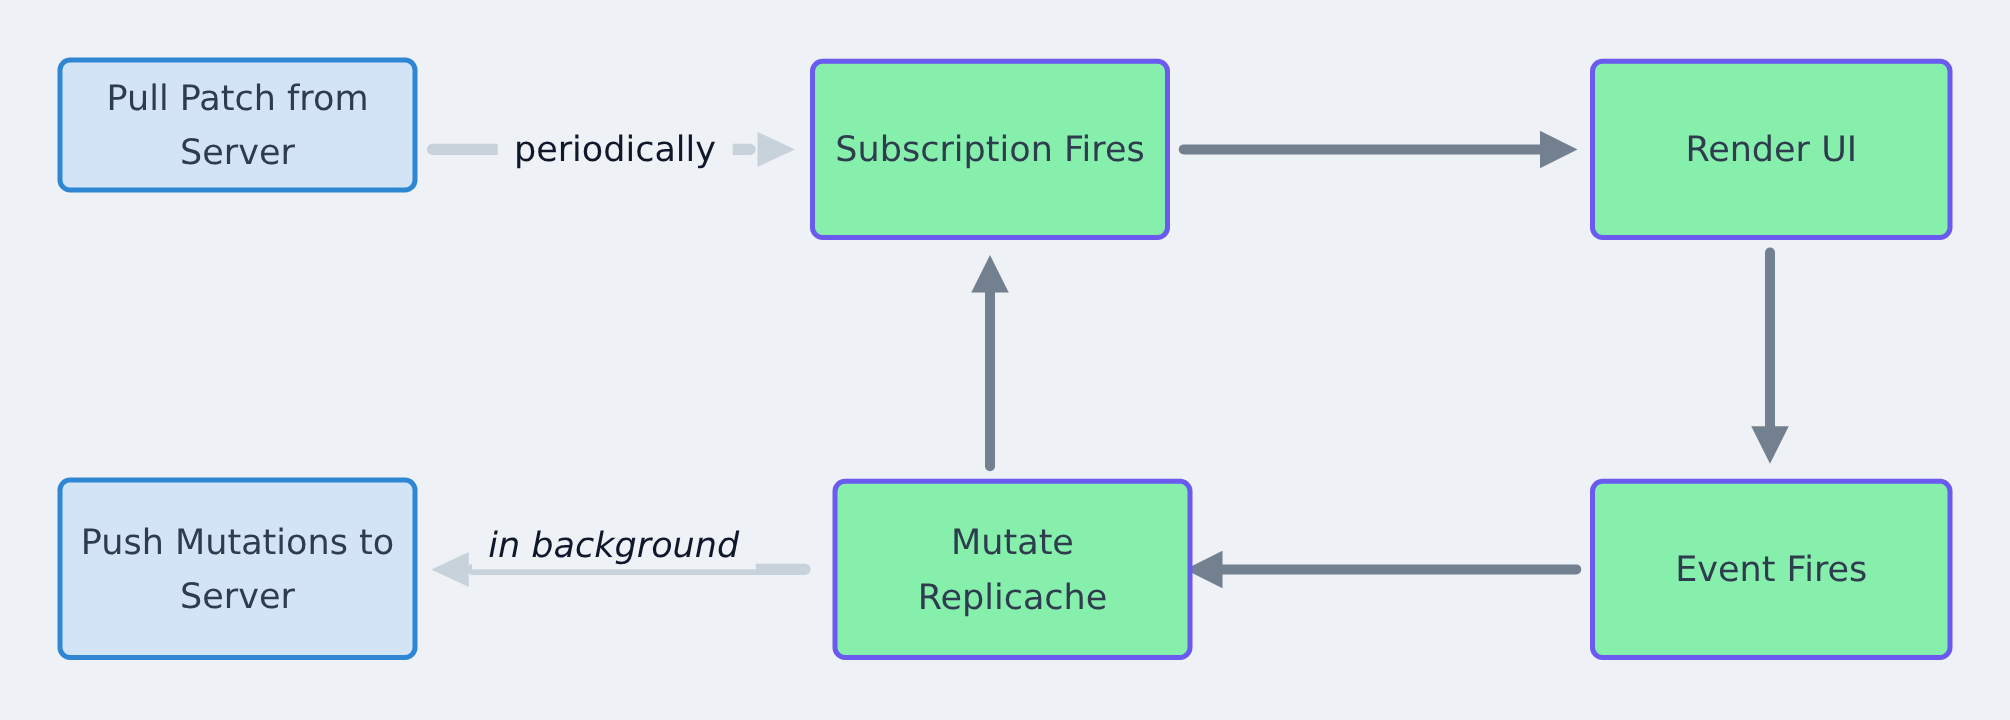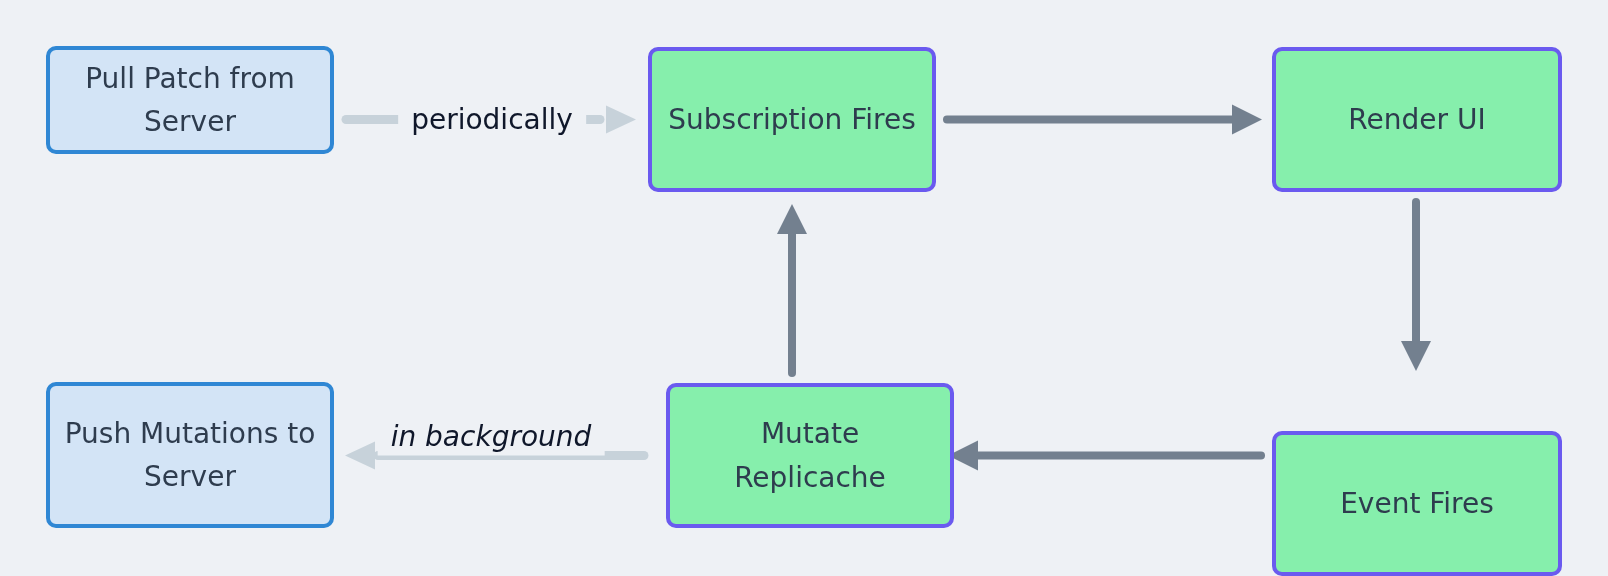--- a/index.html
+++ b/index.html
@@ -41,21 +41,21 @@
     font-size: 28px;
     line-height: 1.55;
     color: #2e3c4e;
   }
   .node.blue   { background: #d3e4f6; border-color: #2f87d4; }
   .node.purple { background: #86efac; border-color: #6a5aef; }
 
   .node-pull         { left: 46px;   top: 46px;  height: 108px; }
   .node-subscription { left: 648px;  top: 47px;  }
   .node-render       { left: 1272px; top: 47px;  width: 290px; }
-  .node-event        { left: 1272px; top: 383px; width: 290px; margin-top: 48px; }
+  .node-event        { left: 1272px; top: 383px; width: 290px; }
   .node-mutate       { left: 666px;  top: 383px; }
   .node-push         { left: 46px;   top: 382px; height: 146px; align-items: center; }
 
   .edge-label {
     position: absolute;
     transform: translate(-50%, -50%);
     background: #eef1f5;
     color: #0f172a;
     font-size: 28px;
     padding: 3px 13px;

